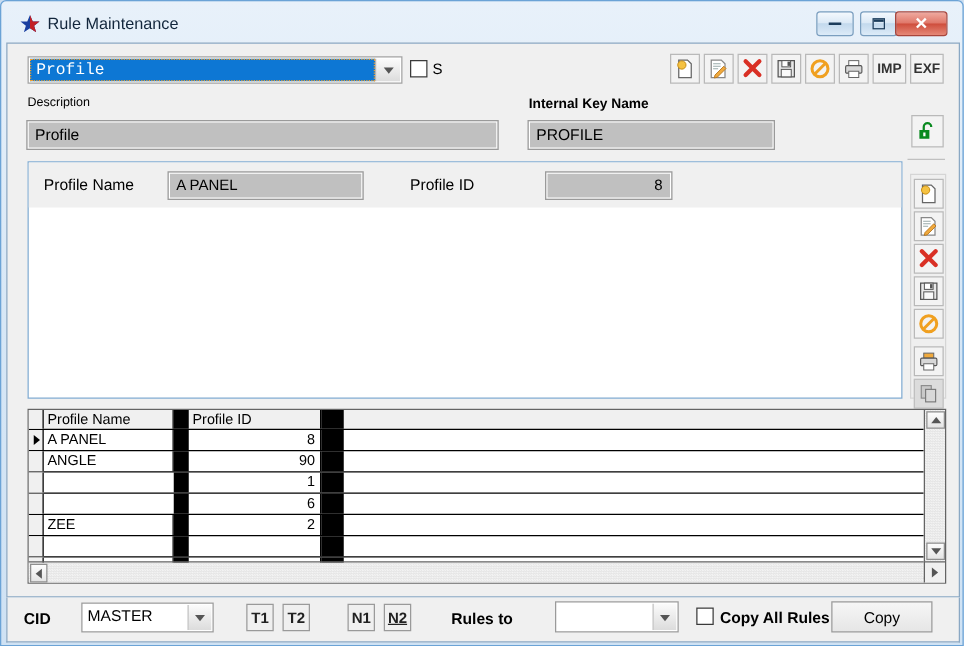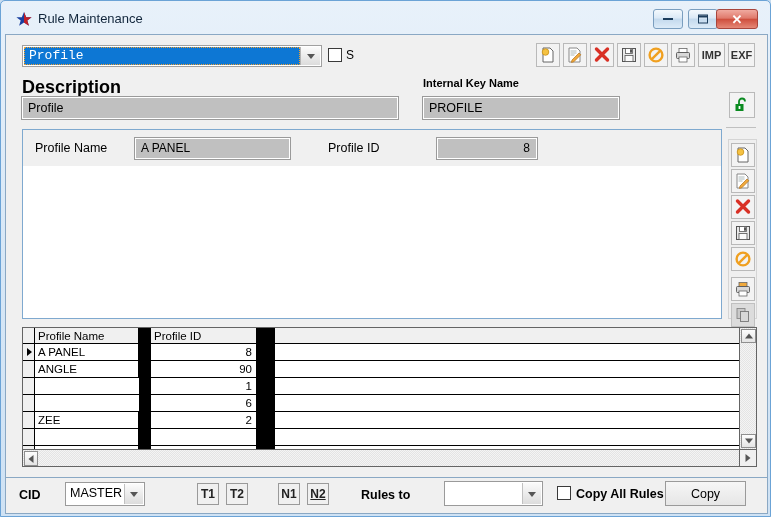--- a/index.html
+++ b/index.html
@@ -96,21 +96,21 @@
   }
   .tbtn.wide{width:27px;}
   .tbtn .lbl{
     position:absolute;left:0;top:0;width:100%;height:100%;
     display:flex;align-items:center;justify-content:center;
     font-size:11px;font-weight:bold;color:#333;
   }
   .tbtn svg{position:absolute;left:50%;top:50%;transform:translate(-50%,-50%);}
 
   
-  .lbl-desc{position:absolute;left:16px;top:42px;font-size:18px;font-weight:bold;}
+  .lbl-desc{position:absolute;left:16px;top:42px;font-size:10px;}
   .lbl-ikn{position:absolute;left:417px;top:42px;font-size:11px;font-weight:bold;}
   .fld{
     position:absolute;height:22px;box-sizing:border-box;
     border:1px solid #fff;outline:1px solid #9a9a9a;
     background:#c0c0c0;color:#000;
     font-size:12.5px;line-height:20px;padding-left:5px;
     overflow:hidden;white-space:nowrap;
   }
   .fld-desc{left:16px;top:62px;width:376px;}
   .fld-ikn{left:417px;top:62px;width:196px;}
@@ -216,21 +216,21 @@
 
   
   .bottombar{
     position:absolute;left:4px;top:477px;width:763px;height:36px;
     box-sizing:border-box;background:#f0f0f0;
     border:1px solid #8aa8c4;border-top:none;
   }
   .b-lbl{position:absolute;top:10px;font-weight:bold;font-size:12.5px;}
   .cid-lbl{left:14px;}
   .cid-combo{
-    position:absolute;left:60px;top:5px;width:80px;height:24px;
+    position:absolute;left:60px;top:5px;width:106px;height:24px;
     box-sizing:border-box;border:1px solid #9a9a9a;background:#fff;
   }
   .cid-val{
     position:absolute;left:4px;top:3px;right:20px;
     font-size:12.5px;overflow:hidden;white-space:nowrap;
   }
   .cid-arrow{
     position:absolute;right:1px;top:1px;bottom:1px;width:18px;
     background:linear-gradient(180deg,#fbfbfb,#dcdcdc);border-left:1px solid #c0c0c0;
   }

